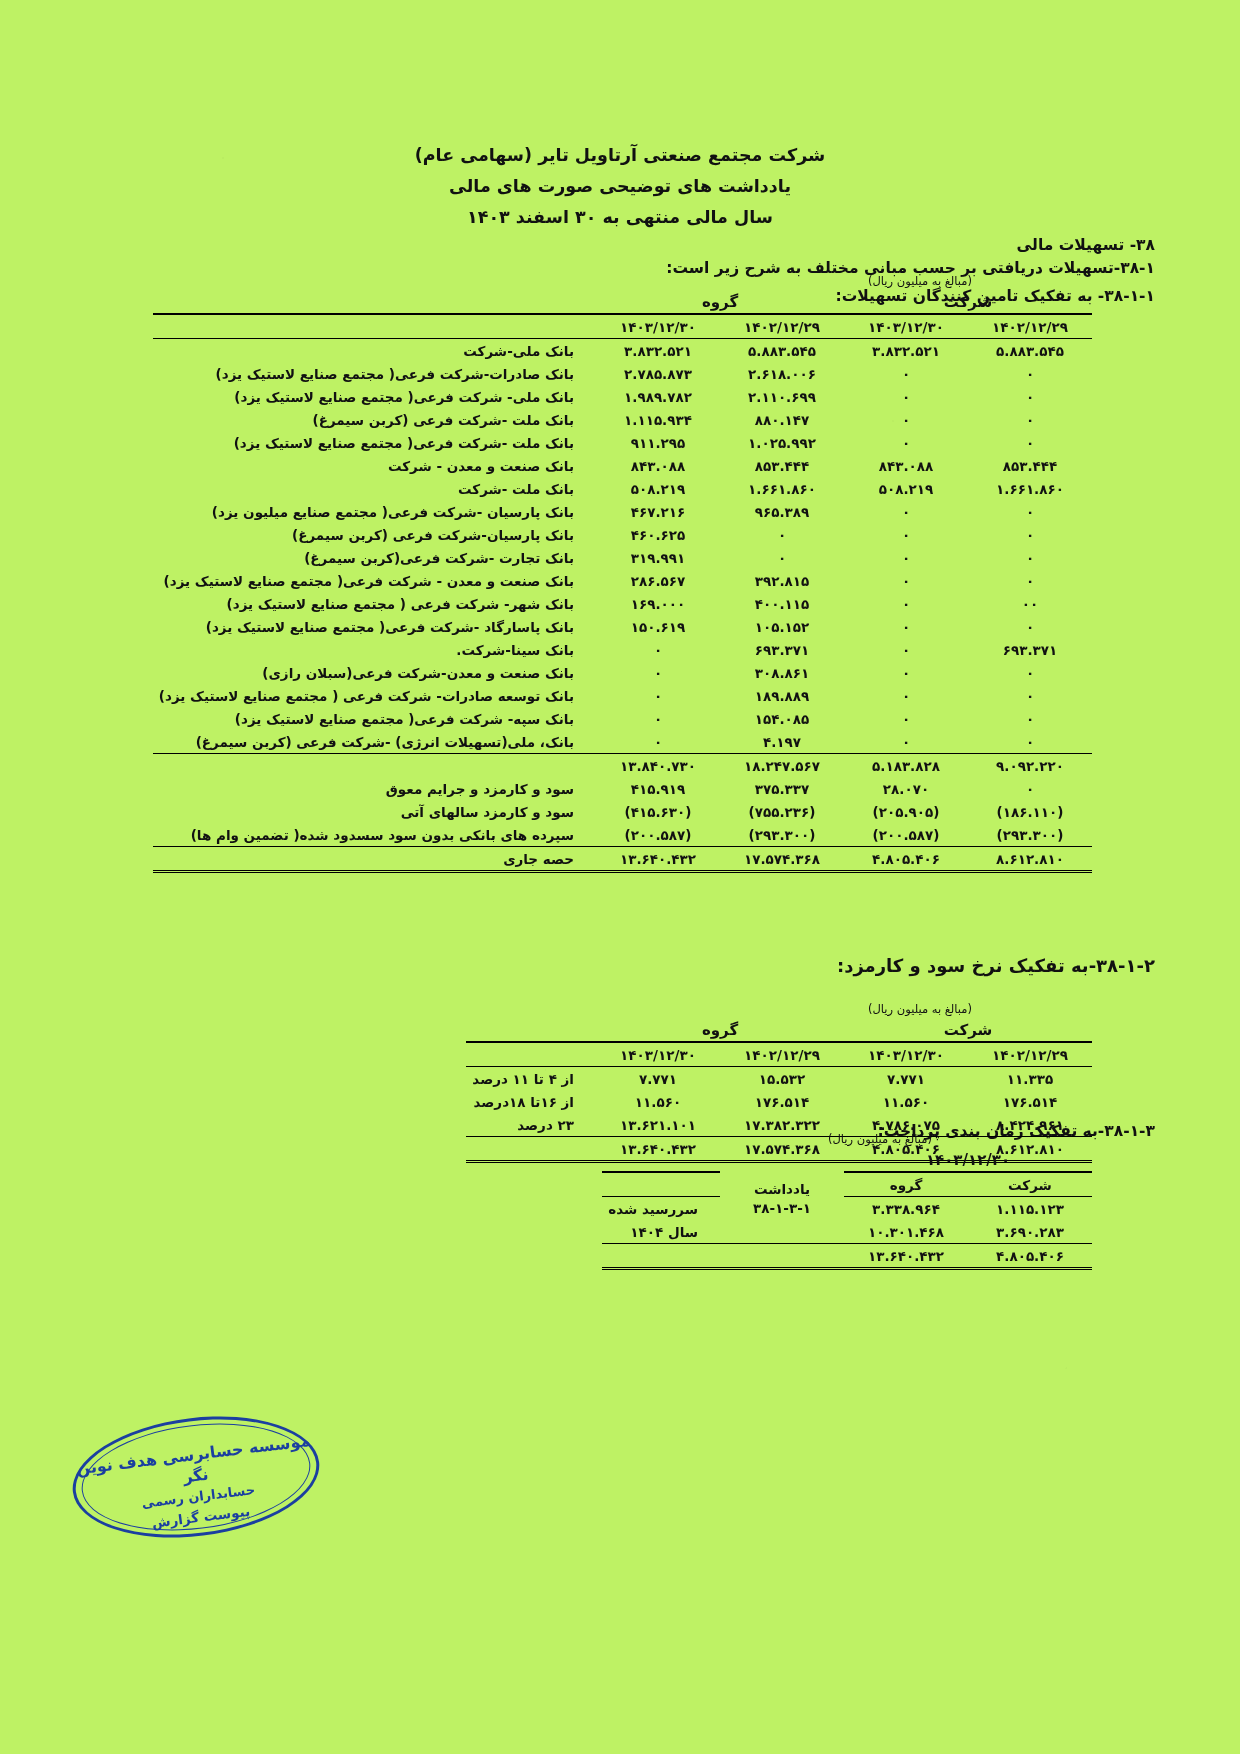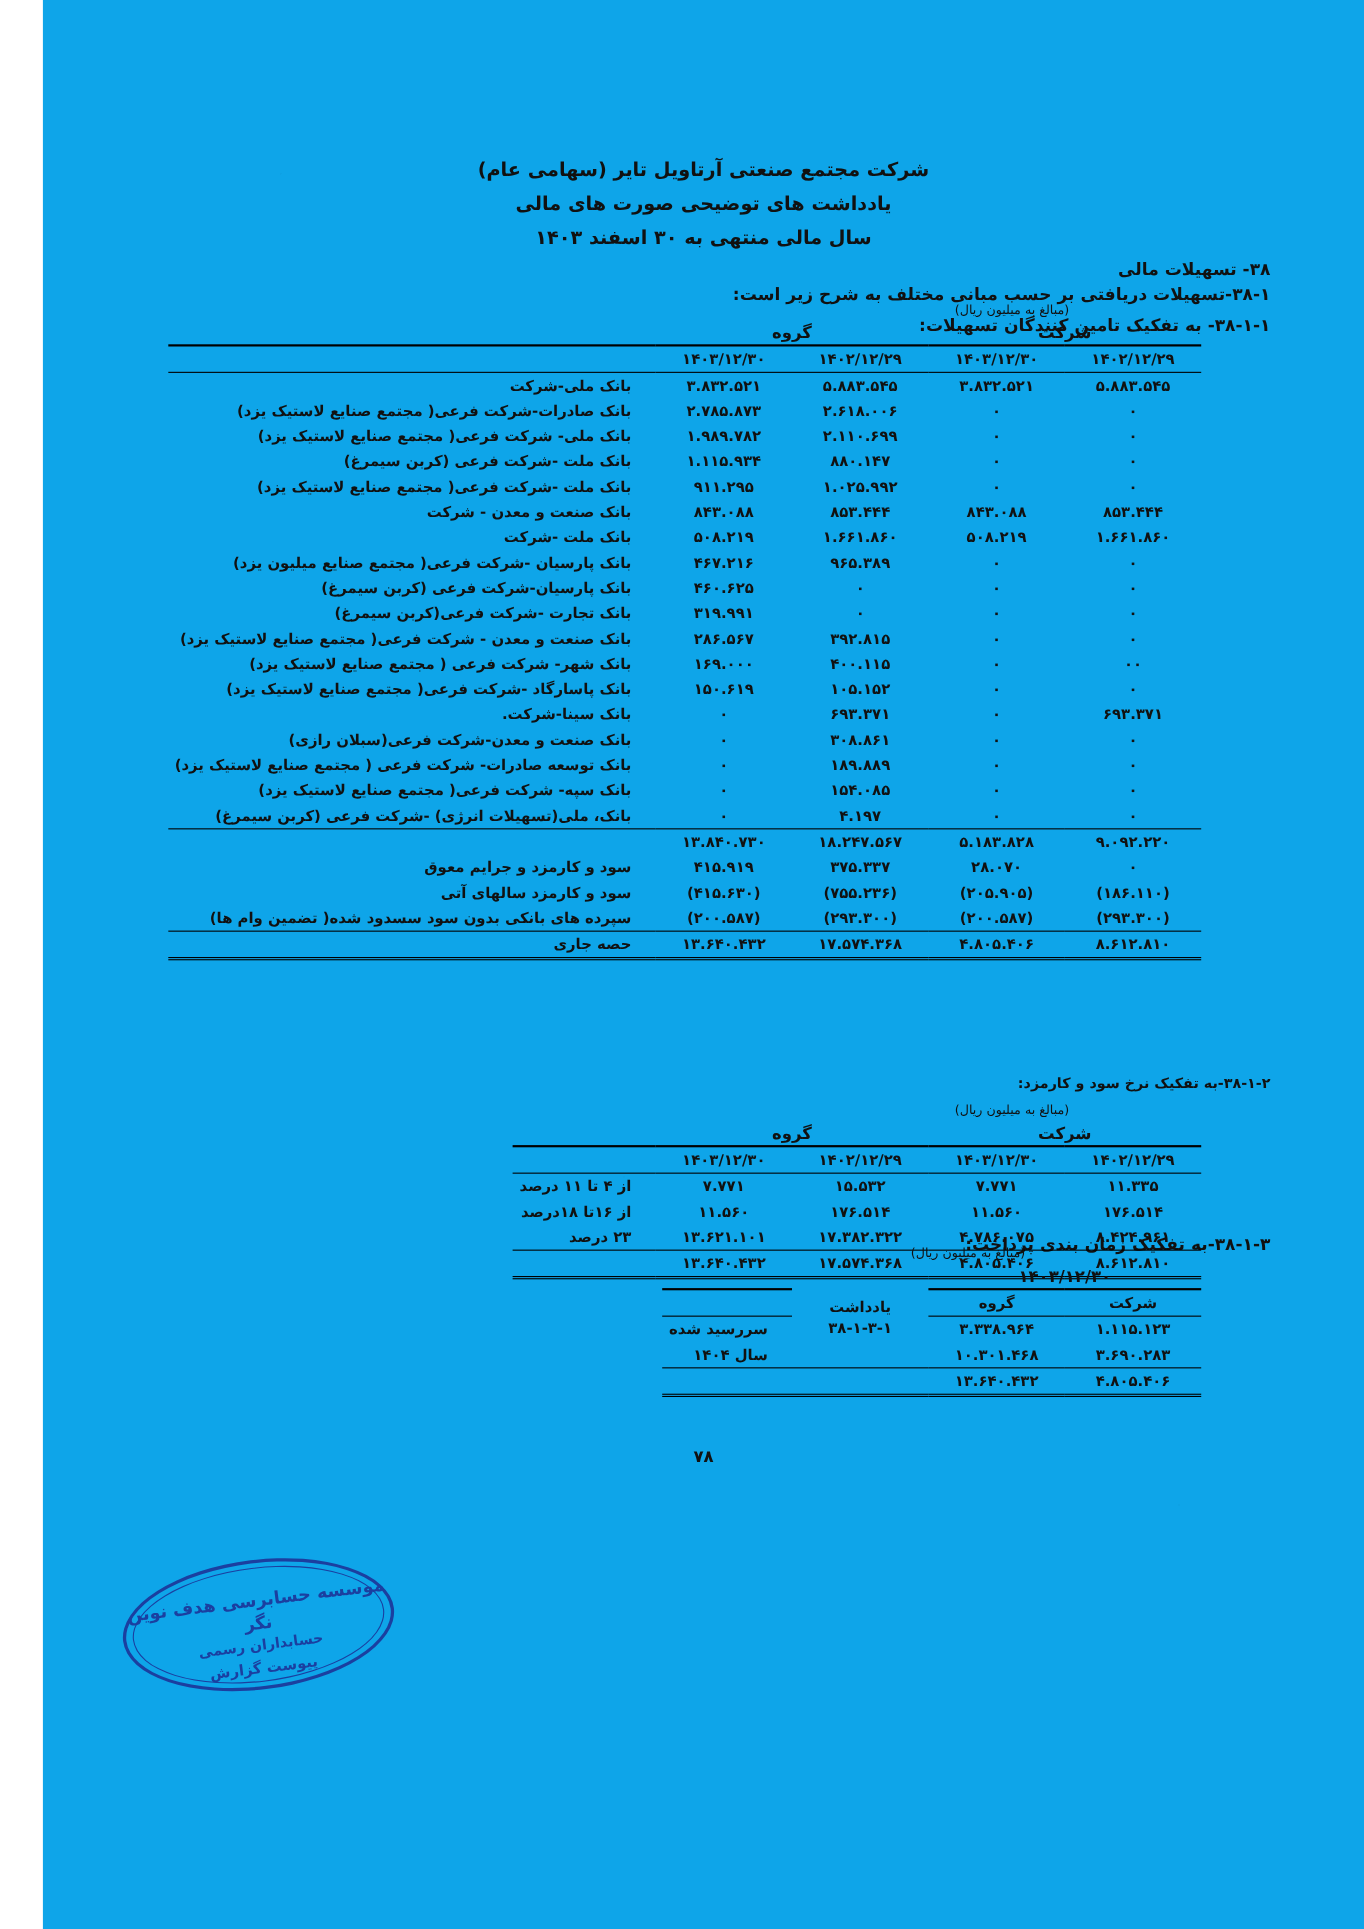--- a/index.html
+++ b/index.html
@@ -7,22 +7,21 @@
   body{
     width:1240px;height:1754px;
     background:#ffffff;
     font-family:"DejaVu Sans","Liberation Sans",sans-serif;
     color:#111;
     position:relative;
     overflow:hidden;
   }
   .page{
     position:absolute;inset:0;
-    background:#0ea5e9;
-    margin-left:39px;
+    background:#bef264;
   }
   
   .page::before{
     content:"";position:absolute;inset:0;
     background:
       radial-gradient(circle at 18% 9%, rgba(0,0,0,.025) 0 1px, transparent 1px),
       radial-gradient(circle at 72% 24%, rgba(0,0,0,.02) 0 1px, transparent 1px),
       radial-gradient(circle at 44% 61%, rgba(0,0,0,.02) 0 1px, transparent 1px),
       radial-gradient(circle at 86% 78%, rgba(0,0,0,.02) 0 1px, transparent 1px);
     pointer-events:none;
@@ -44,22 +43,22 @@
   }
   .note-sub1{
     position:absolute;right:85px;top:259px;
     font-weight:bold;font-size:15.5px;direction:rtl;
   }
   .note-sub2{
     position:absolute;right:85px;top:287px;
     font-weight:bold;font-size:15.5px;direction:rtl;
   }
   .note-sub3{
-    position:absolute;right:85px;top:978px;
-    font-weight:bold;font-size:13px;direction:rtl;
+    position:absolute;right:85px;top:955px;
+    font-weight:bold;font-size:18px;direction:rtl;
   }
   .note-sub4{
     position:absolute;right:85px;top:1122px;
     font-weight:bold;font-size:15.5px;direction:rtl;
   }
 
   
   .tbl{position:absolute;direction:rtl;}
   .units{
     font-size:11.5px;text-align:center;direction:rtl;
@@ -411,21 +410,20 @@
           <tr class="dbl">
             <td class="num">۴.۸۰۵.۴۰۶</td>
             <td class="num">۱۳.۶۴۰.۴۳۲</td>
             <td class="num"></td>
             <td class="lbl"></td>
           </tr>
         </tbody>
     </table>
   </div>
 
-  <div class="pageno">۷۸</div>
 
   <div class="stamp">
     <div class="ellipse"></div>
     <div class="ellipse inner"></div>
     <div class="txt">
       <div class="l1">موسسه حسابرسی هدف نوین نگر</div>
       <div class="l2">حسابداران رسمی</div>
       <div class="l3">پیوست گزارش</div>
     </div>
   </div>

